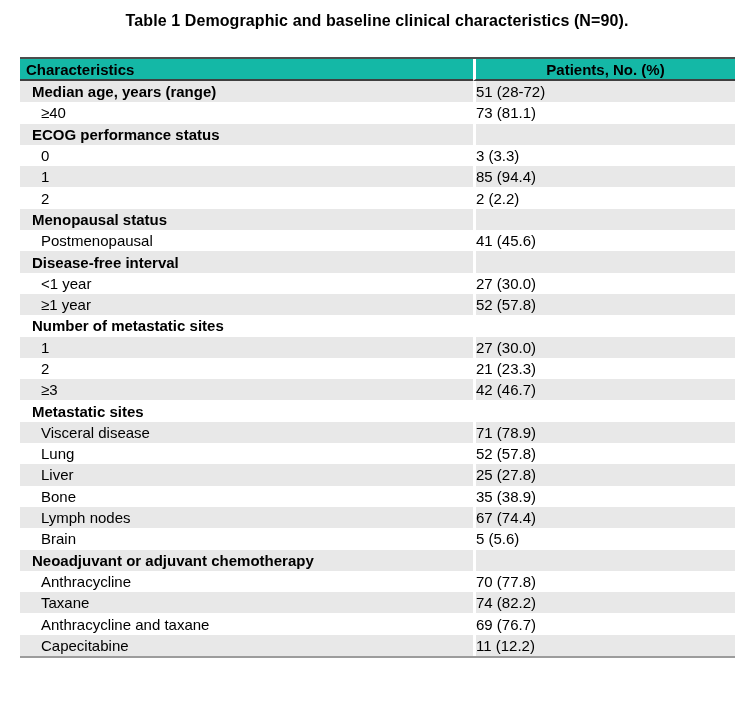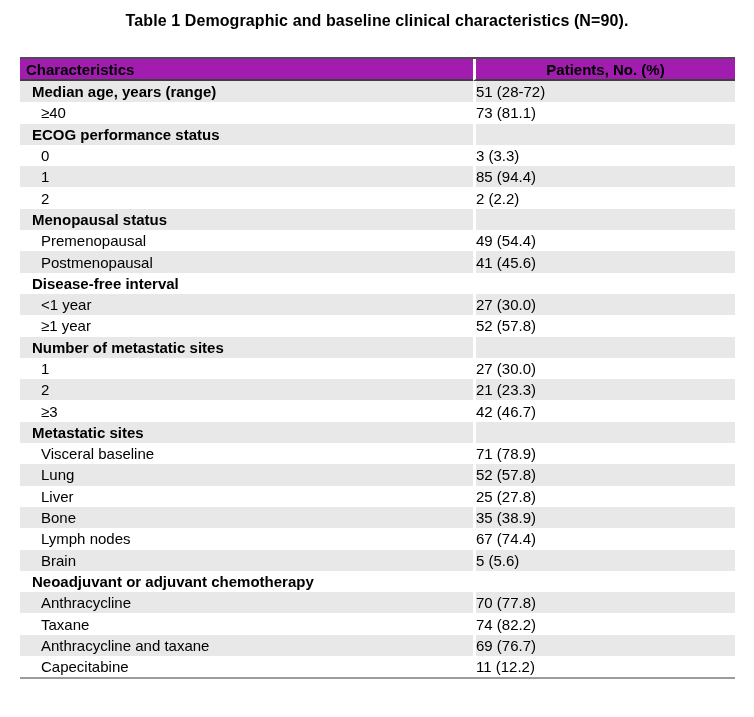--- a/index.html
+++ b/index.html
@@ -36,21 +36,21 @@
     font-size: 15px;
   }
   col.c-char { width: 453px; }
   col.c-val  { width: 262px; }
   thead th {
     height: 20px;
     padding: 0;
     font-weight: bold;
     border-bottom: 2px solid var(--border-header, #3f3f3f);
     vertical-align: middle;
-    background: #a21caf;
+    background: #14b8a6;
   }
   thead th.col-char { text-align: left; padding-left: 6px; }
   thead th.col-val  { text-align: center; border-left: 3px solid var(--divider, #ffffff); }
   tbody td {
     height: 21.3px;
     padding: 0;
     vertical-align: middle;
     white-space: nowrap;
     overflow: hidden;
   }
@@ -101,24 +101,20 @@
         </tr>
         <tr class="item">
           <td class="char">2</td>
           <td class="val">2 (2.2)</td>
         </tr>
         <tr class="section">
           <td class="char">Menopausal status</td>
           <td class="val"></td>
         </tr>
         <tr class="item">
-          <td class="char">Premenopausal</td>
-          <td class="val">49 (54.4)</td>
-        </tr>
-        <tr class="item">
           <td class="char">Postmenopausal</td>
           <td class="val">41 (45.6)</td>
         </tr>
         <tr class="section">
           <td class="char">Disease-free interval</td>
           <td class="val"></td>
         </tr>
         <tr class="item">
           <td class="char">&lt;1 year</td>
           <td class="val">27 (30.0)</td>
@@ -141,21 +137,21 @@
         </tr>
         <tr class="item">
           <td class="char">≥3</td>
           <td class="val">42 (46.7)</td>
         </tr>
         <tr class="section">
           <td class="char">Metastatic sites</td>
           <td class="val"></td>
         </tr>
         <tr class="item">
-          <td class="char">Visceral baseline</td>
+          <td class="char">Visceral disease</td>
           <td class="val">71 (78.9)</td>
         </tr>
         <tr class="item">
           <td class="char">Lung</td>
           <td class="val">52 (57.8)</td>
         </tr>
         <tr class="item">
           <td class="char">Liver</td>
           <td class="val">25 (27.8)</td>
         </tr>

